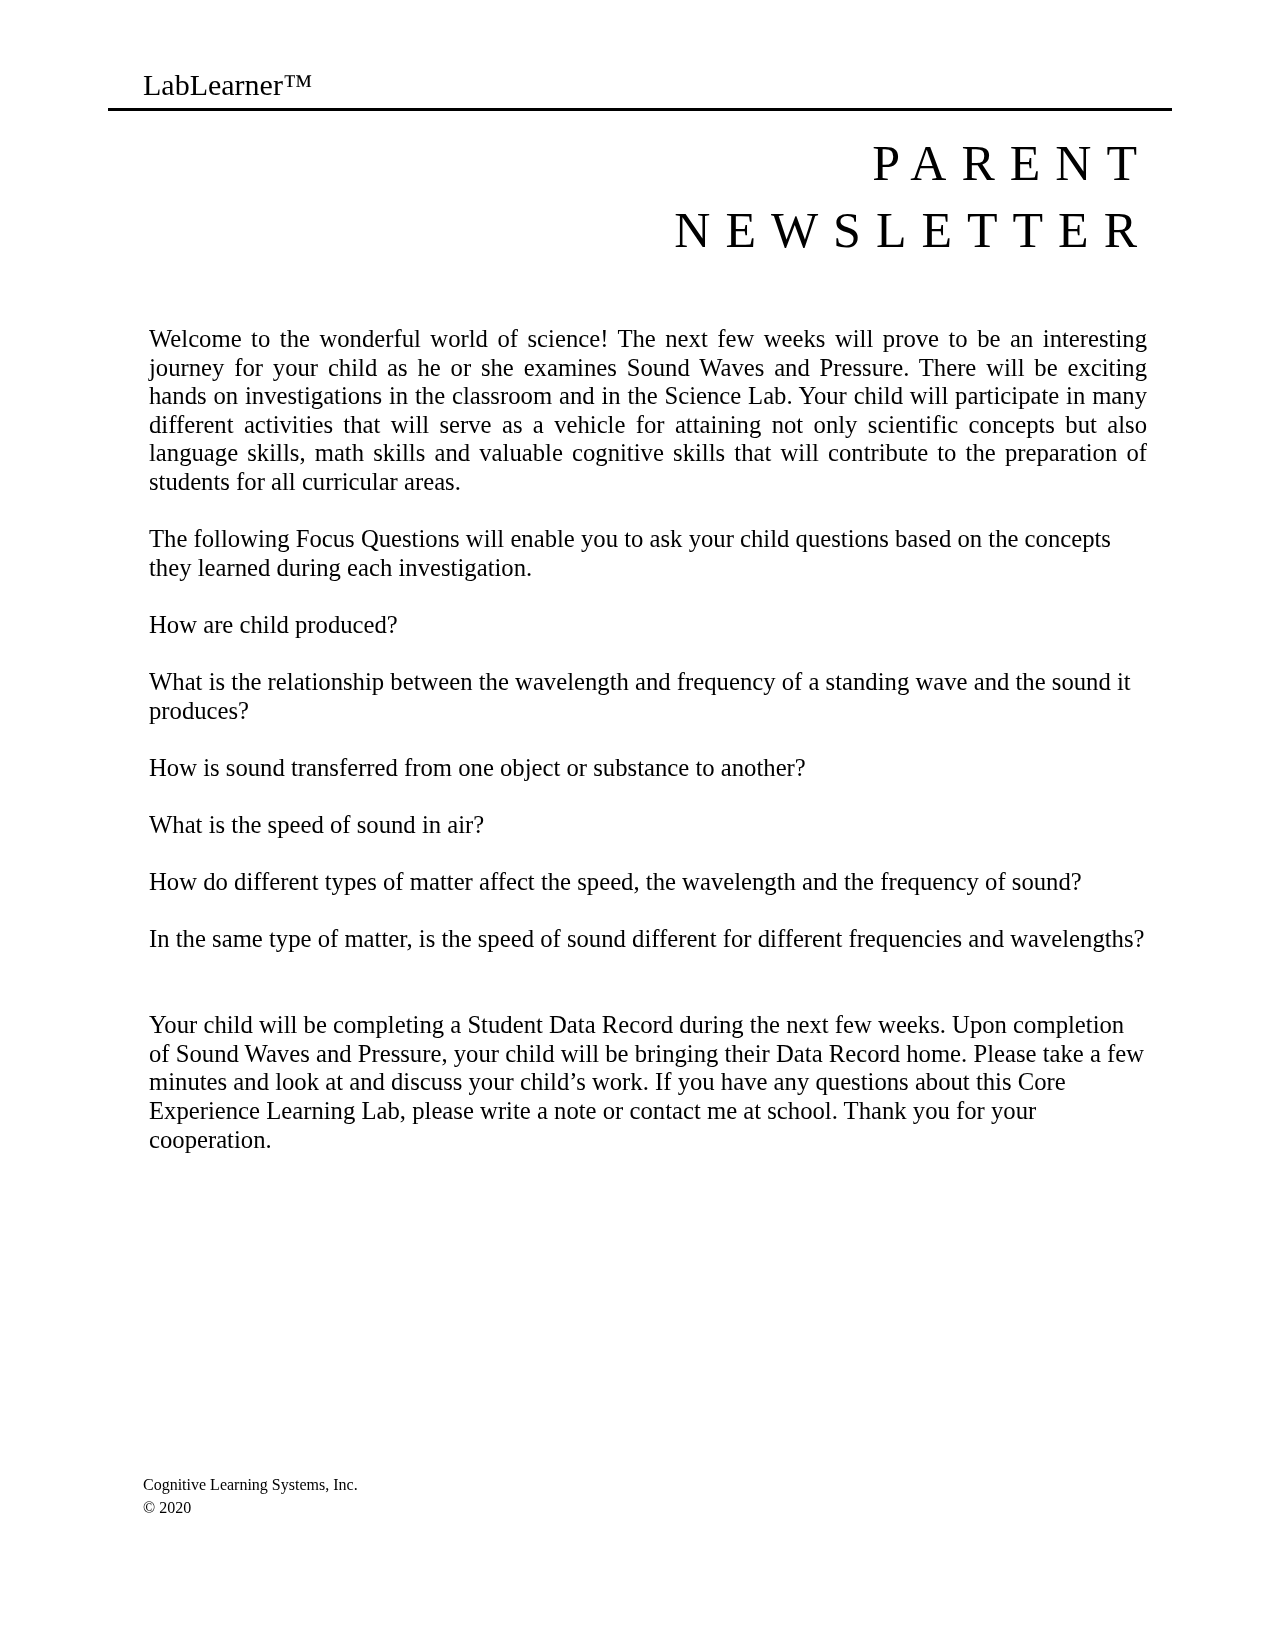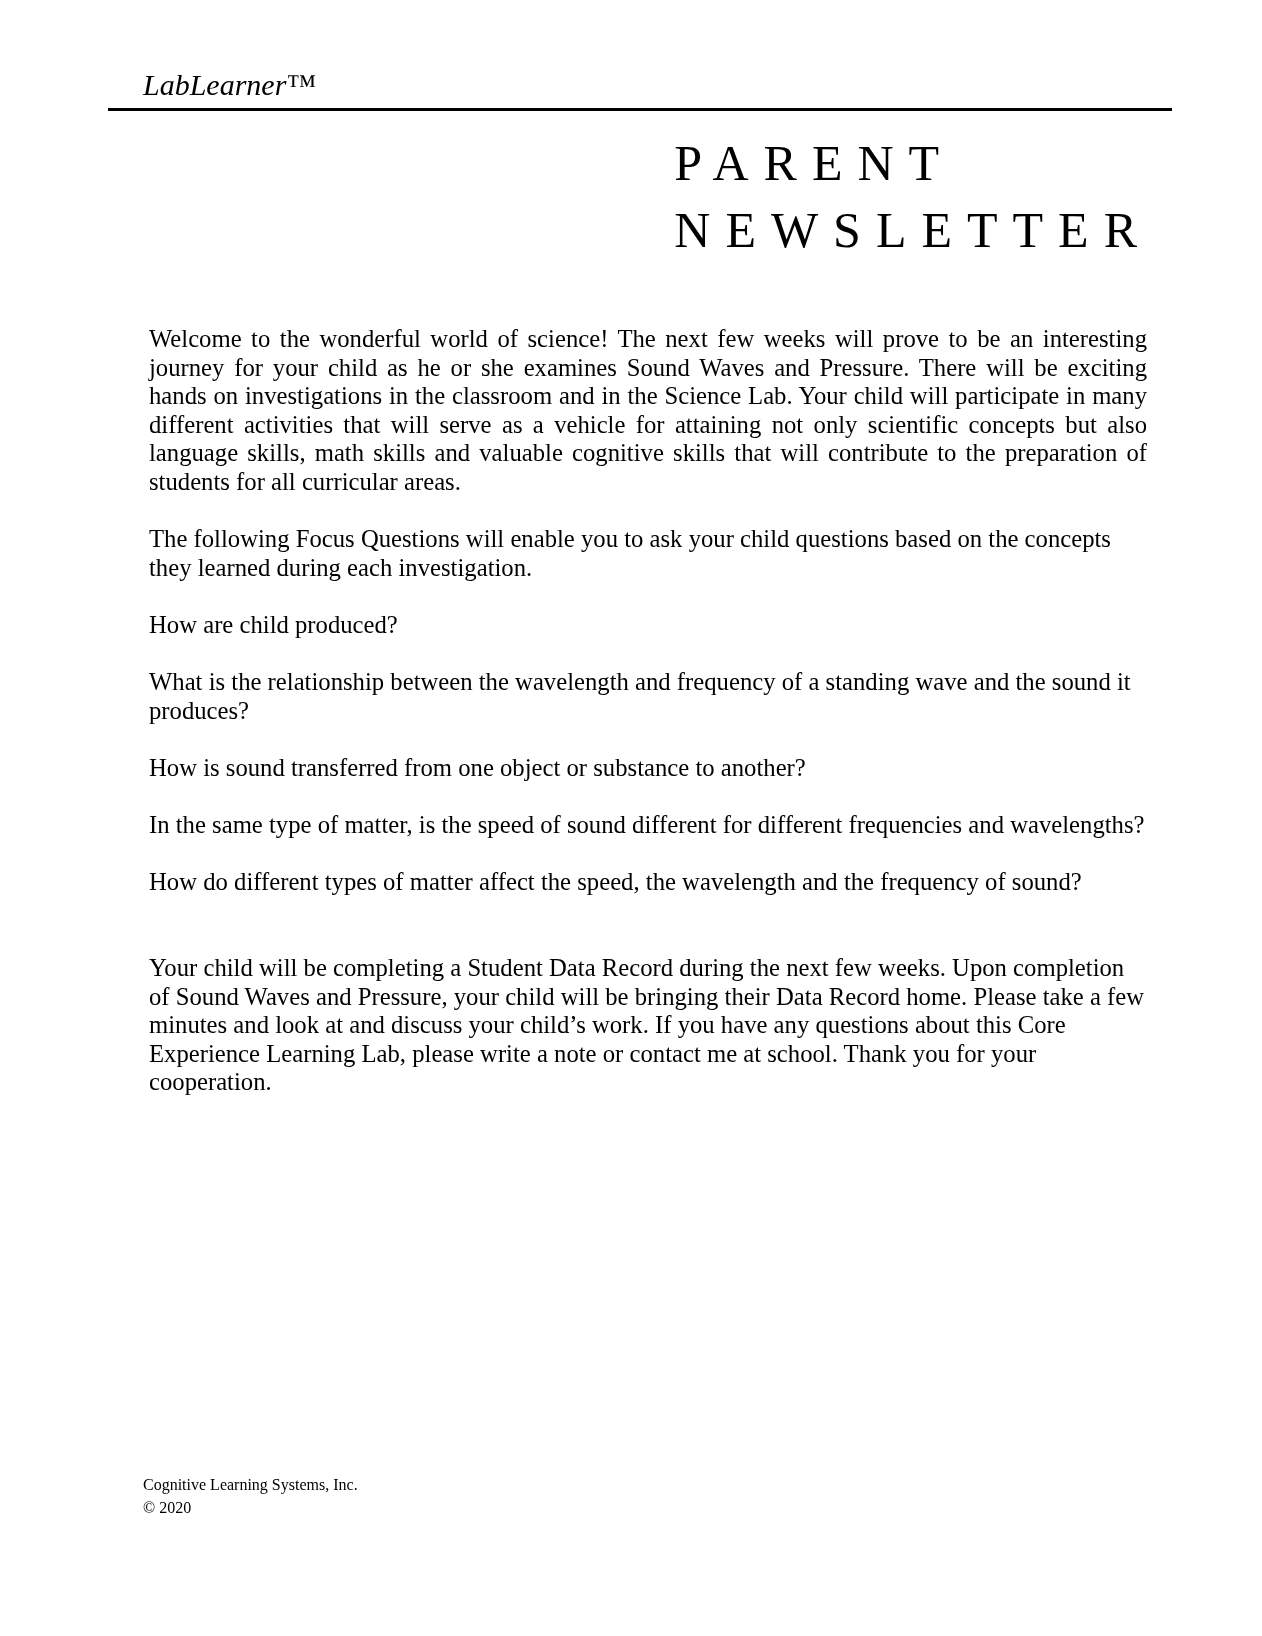--- a/index.html
+++ b/index.html
@@ -17,34 +17,34 @@
     position: absolute;
     left: 143px;
     width: 1010px;
     top: 68px;
     display: flex;
     justify-content: space-between;
     align-items: baseline;
     font-size: 30px;
     line-height: 34px;
     white-space: nowrap;
-    font-style: italic;
   }
   .header-rule {
     position: absolute;
     left: 108px;
     top: 108px;
     width: 1064px;
     height: 3px;
     background: #000000;
   }
   .doc-title {
     position: absolute;
     right: 110px;
     top: 130px;
+    text-align: right;
     font-size: 50px;
     line-height: 67px;
     letter-spacing: 0.30em;
     white-space: nowrap;
   }
   .content {
     position: absolute;
     left: 143px;
     width: 1010px;
     top: 319px;
@@ -79,22 +79,23 @@
     <div>PARENT</div>
     <div>NEWSLETTER</div>
   </div>
 
   <div class="content">
     <p class="justify">Welcome to the wonderful world of science! The next few weeks will prove to be an interesting journey for your child as he or she examines Sound Waves and Pressure. There will be exciting hands on investigations in the classroom and in the Science Lab. Your child will participate in many different activities that will serve as a vehicle for attaining not only scientific concepts but also language skills, math skills and valuable cognitive skills that will contribute to the preparation of students for all curricular areas.</p>
     <p class="blk">The following Focus Questions will enable you to ask your child questions based on the concepts they learned during each investigation.</p>
     <p class="blk">How are child produced?</p>
     <p class="blk">What is the relationship between the wavelength and frequency of a standing wave and the sound it produces?</p>
     <p class="blk">How is sound transferred from one object or substance to another?</p>
+    <p class="blk">What is the speed of sound in air?</p>
+    <p class="blk">How do different types of matter affect the speed, the wavelength and the frequency of sound?</p>
     <p class="blk">In the same type of matter, is the speed of sound different for different frequencies and wavelengths?</p>
-    <p class="blk">How do different types of matter affect the speed, the wavelength and the frequency of sound?</p>
     <p class="closing">Your child will be completing a Student Data Record during the next few weeks. Upon completion of Sound Waves and Pressure, your child will be bringing their Data Record home. Please take a few minutes and look at and discuss your child’s work. If you have any questions about this Core Experience Learning Lab, please write a note or contact me at school. Thank you for your cooperation.</p>
   </div>
 
   <div class="footer">
     <div>Cognitive Learning Systems, Inc.</div>
     <div>© 2020</div>
   </div>
 
 </div>
 

